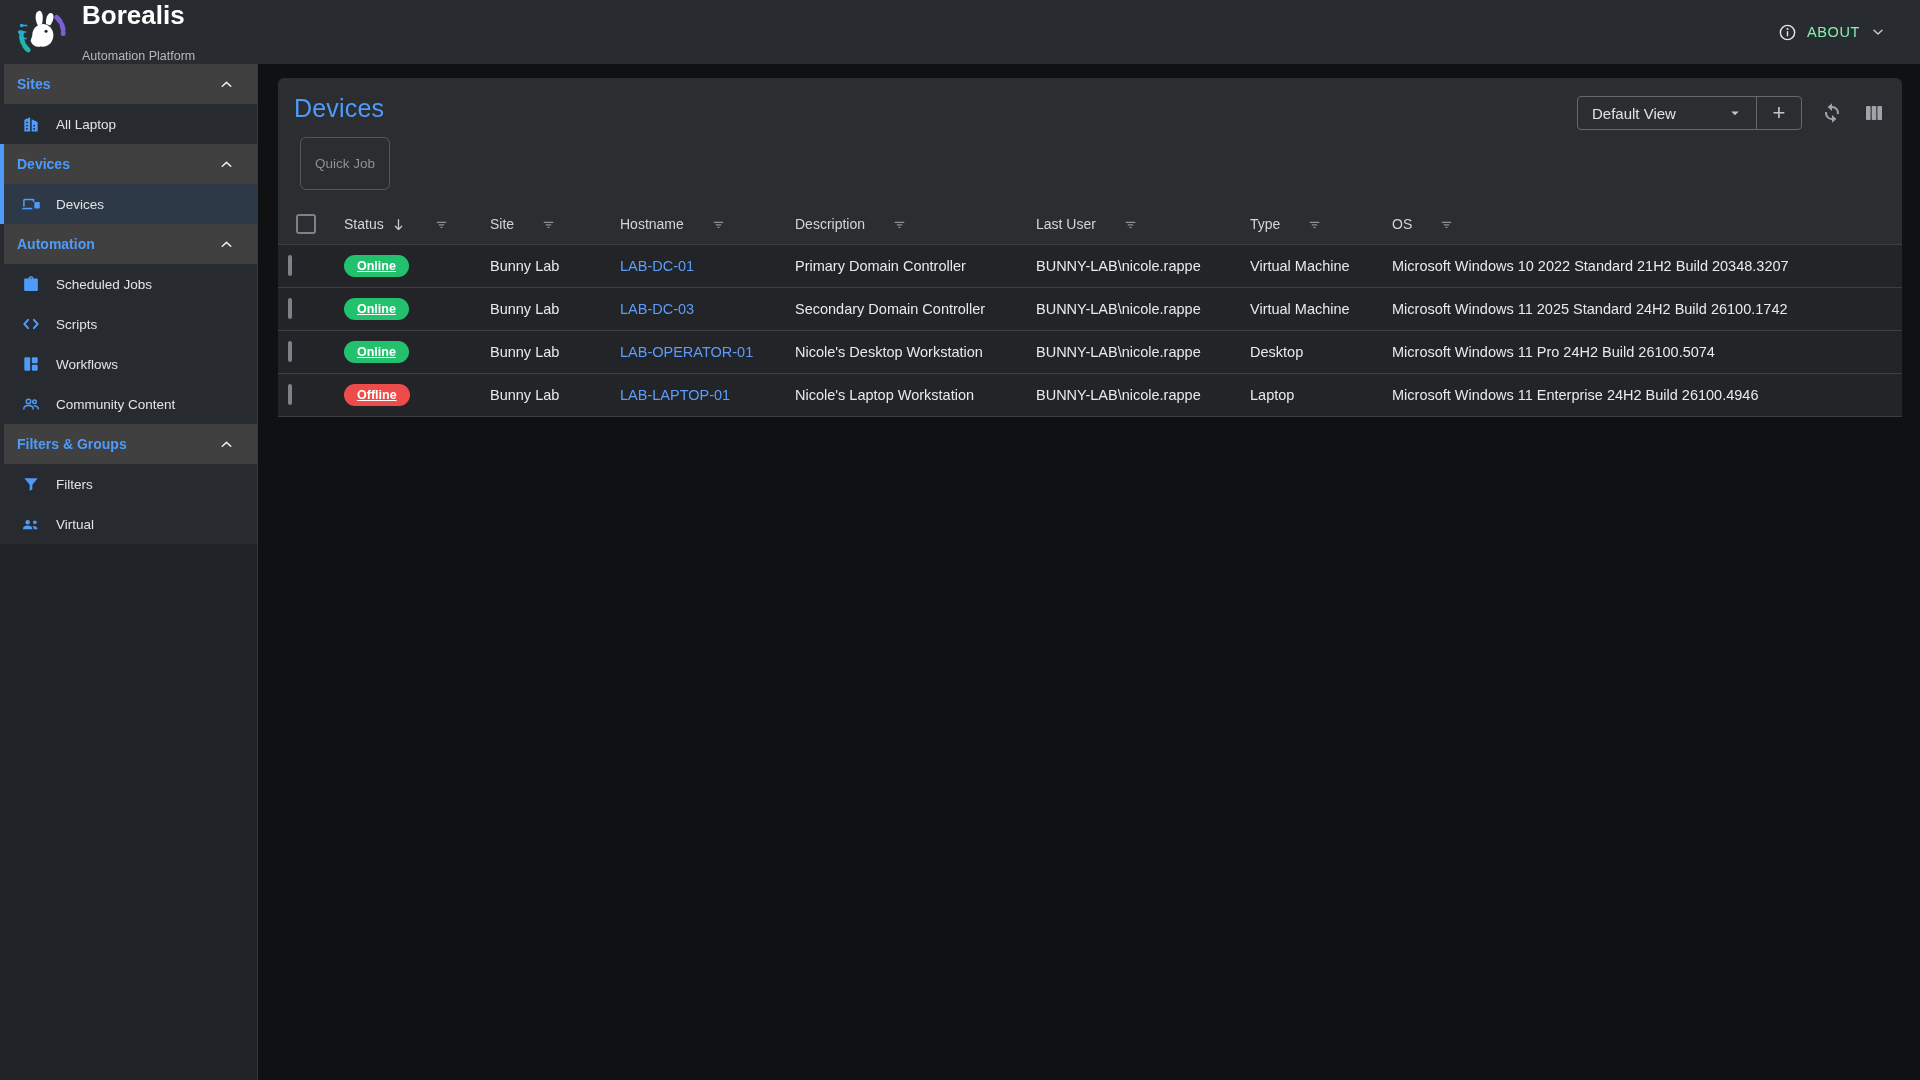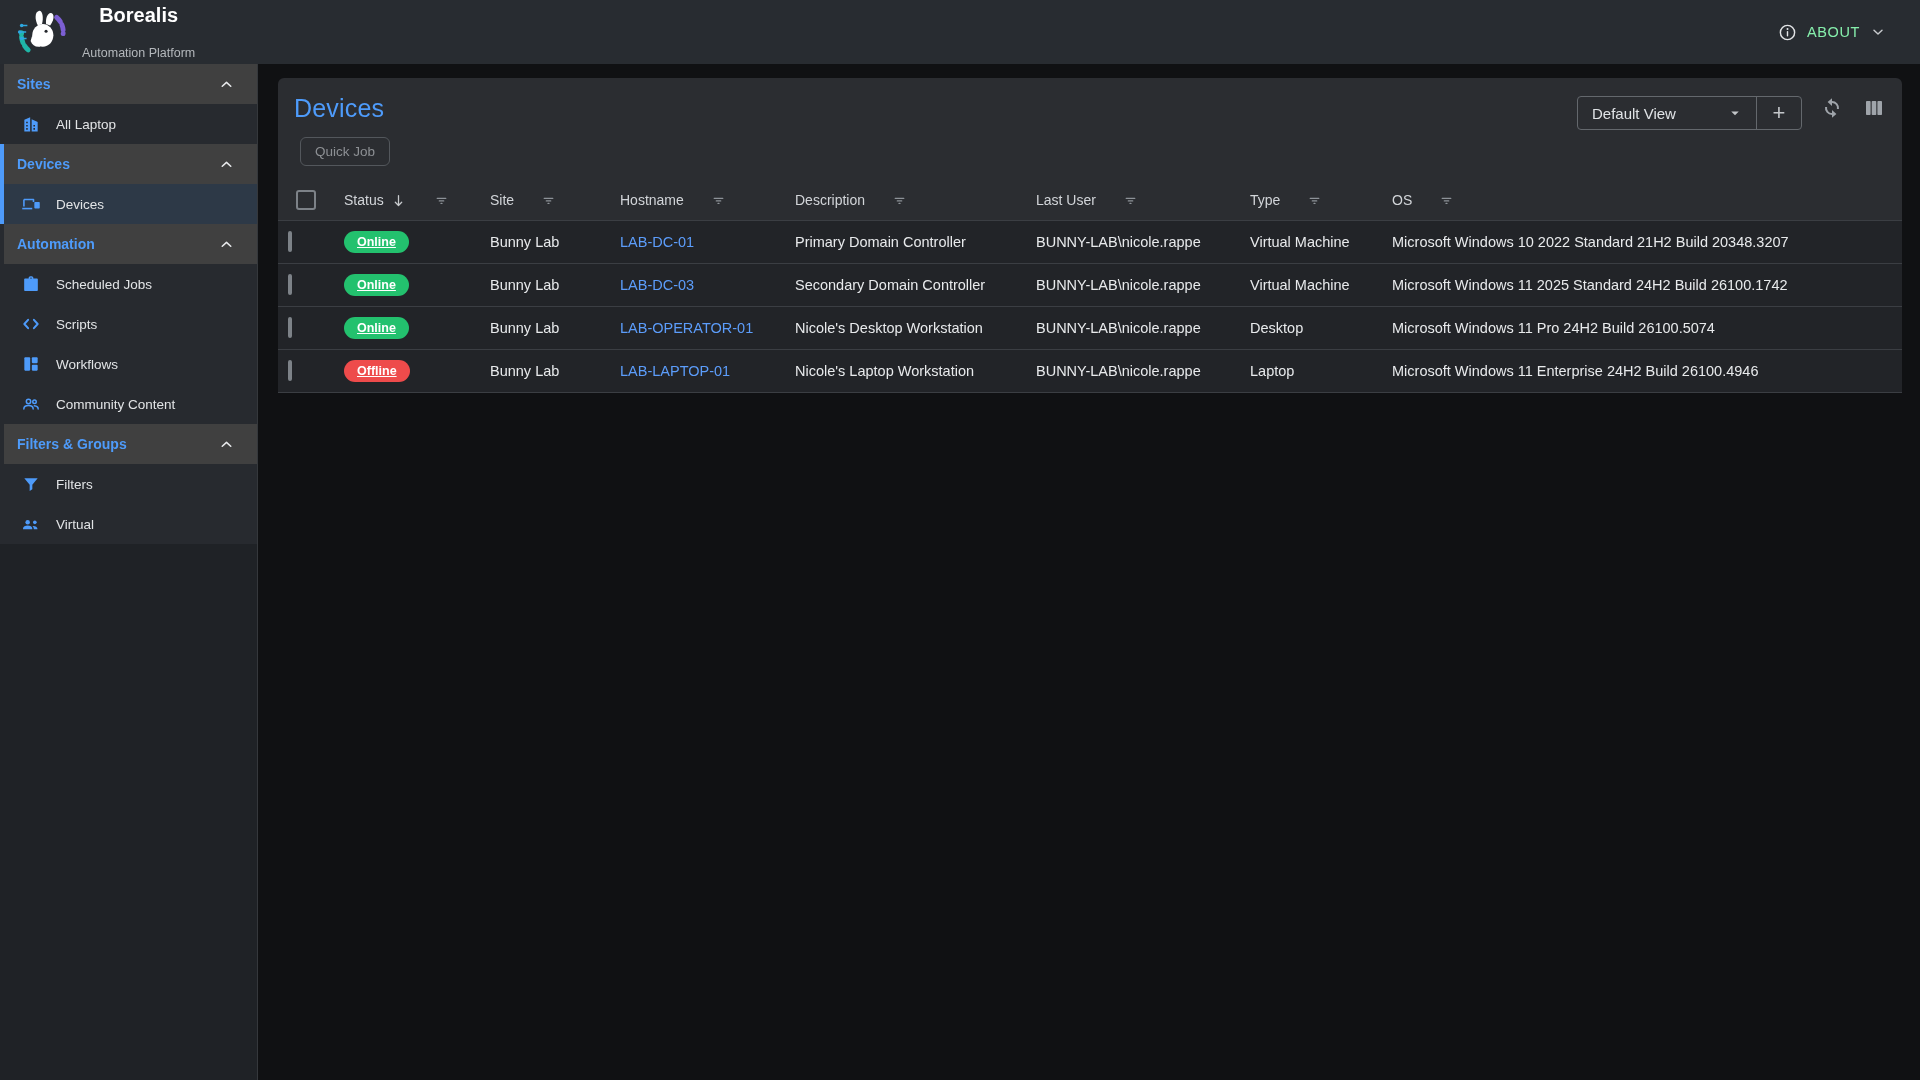--- a/index.html
+++ b/index.html
@@ -13,21 +13,21 @@
   }
   svg { display:block; }
 
   
   .topbar {
     height:64px; background:#282c31; display:flex; align-items:center;
     justify-content:space-between; padding:0 28px 0 16px;
   }
   .brand { display:flex; align-items:center; gap:14px; cursor:pointer; }
   .brand-logo { width:52px; height:52px; }
-  .brand-title { font-size:20px; font-weight:bold; color:#ffffff; line-height:1.15;text-align:center; }
+  .brand-title { font-size:26px; font-weight:bold; color:#ffffff; line-height:1.15; }
   .brand-subtitle { font-size:12.5px; color:#b4b8bc;margin-top:19px; }
   .about-btn { display:flex; align-items:center; gap:10px; color:#86efac; cursor:pointer; padding:8px 6px; border-radius:4px; }
   .about-btn .ico { width:19px; height:19px; color:#e2e4e6; }
   .about-btn .chev { width:16px; height:16px; color:#c7cacd; }
   .about-label { font-size:14.5px; letter-spacing:0.6px; }
 
   
   .layout { display:flex; height:1016px; }
   .sidebar {
     width:258px; background:#1f2226; border-right:1px solid #35383c;
@@ -54,24 +54,24 @@
   .main { flex:1; position:relative; }
   .card {
     margin:14px 18px 0 20px; background:#2b2d31;
     border-radius:6px 6px 0 0;
   }
   .card-top { display:flex; justify-content:space-between; align-items:flex-start; padding:16px 16px 0 16px; }
   .page-title { color:#4e9bfa; font-size:25px; font-weight:500; letter-spacing:0.2px; }
   .quick-job {
     margin:14px 0 12px 6px; display:inline-block;
     border:1px solid #53575c; color:#8d9094; background:transparent;
-    font-size:13.5px; padding:6px 14px; border-radius:6px;
+    font-size:13.5px; padding:18px 14px; border-radius:6px;
     font-family:"Liberation Sans", sans-serif;
   }
-  .controls { display:flex; gap:18px; margin-top:2px; }
+  .controls { display:flex; align-items:center; gap:18px; margin-top:2px; }
   .view-group {
     display:flex; align-items:stretch; border:1px solid #64686d; border-radius:4px; height:34px;
   }
   .view-select {
     display:flex; align-items:center; gap:10px; padding:0 12px 0 14px; min-width:178px;
     justify-content:space-between; cursor:pointer;
   }
   .view-select-value { font-size:15px; color:#e0e3e6; }
   .caret { width:18px; height:18px; color:#c3c6c9; }
   .view-divider { width:1px; background:#64686d; }

